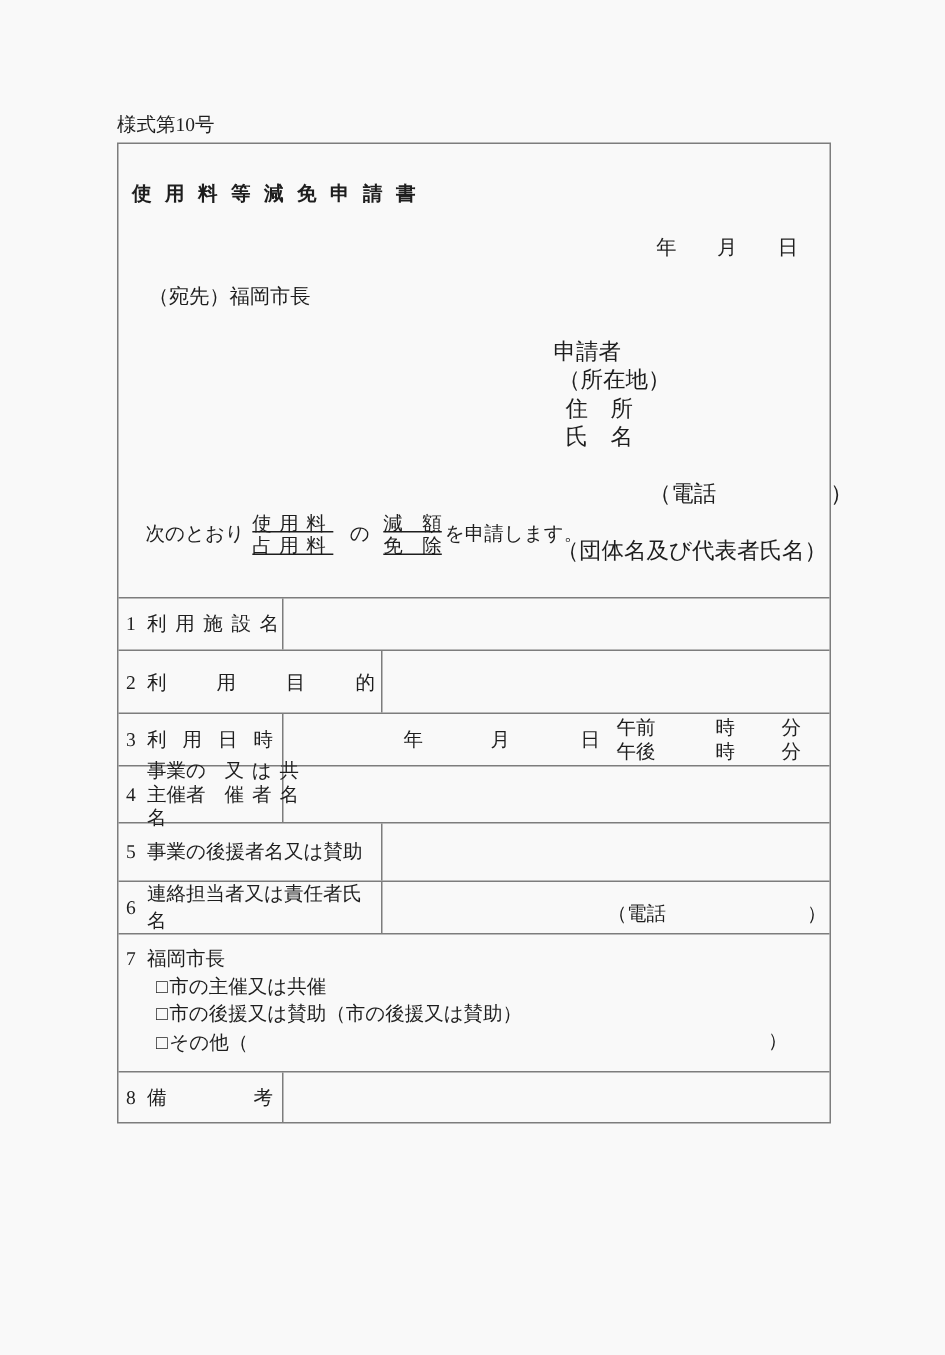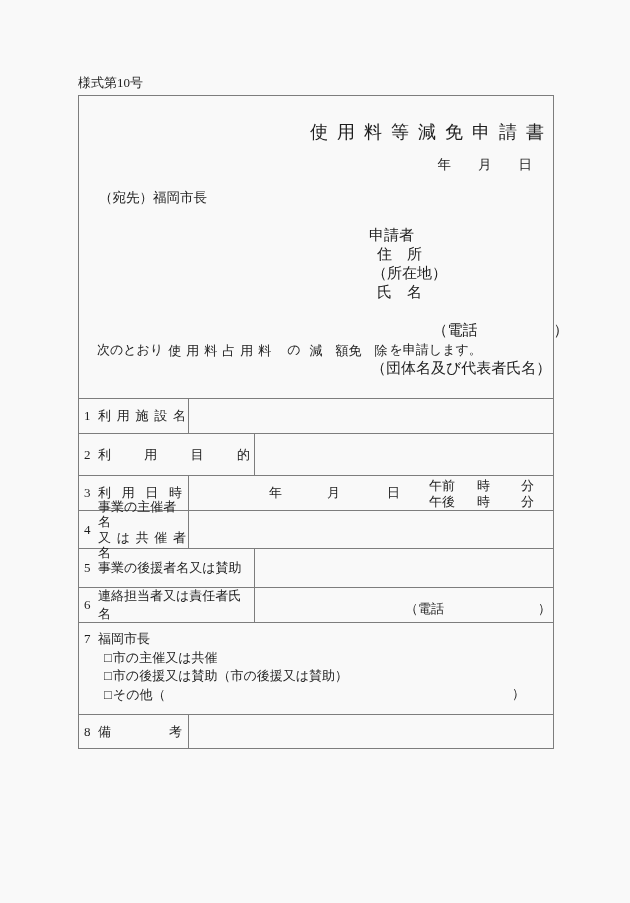--- a/index.html
+++ b/index.html
@@ -15,35 +15,36 @@
   .box{
     position:absolute;left:78px;top:95px;
     width:474px;height:652px;
     border:1px solid #7d7d7d;
     box-sizing:content-box;
   }
   
   .tophead{position:relative;width:100%;height:302px;box-sizing:border-box;}
   .title{
     position:absolute;top:24px;left:0;width:100%;
-    text-align:right;font-size:18px;letter-spacing:9px;padding-left:9px;
+    text-align:left;font-size:13px;letter-spacing:9px;padding-left:9px;
     box-sizing:border-box;
+    font-weight:bold;
   }
   .date-row{position:absolute;top:60px;right:21px;display:flex;gap:27px;font-size:13.5px;}
   .addressee{position:absolute;top:93px;left:20px;font-size:13.5px;}
   .applicant{position:absolute;top:130px;left:288px;font-size:15px;line-height:19px;}
   .ap-line{white-space:pre;}
   .ml2{margin-left:2px;}  .ml10{margin-left:10px;}
   .ml5{margin-left:5px;}  .ml4{margin-left:4px;}  .ml28{margin-left:28px;}
   .phone-close{margin-left:76px;}
   .declaration{
     position:absolute;top:245px;left:18px;
     display:flex;align-items:center;font-size:13px;
   }
-  .stack{display:flex;flex-direction:row;line-height:15px;white-space:pre;}
+  .stack{display:flex;flex-direction:column;line-height:15px;white-space:pre;text-decoration:underline;}
   .stack.ls span{letter-spacing:5px;}
   .dec-prefix{margin-right:5px;}
   .dec-particle{margin-left:11px;margin-right:9px;}
   .dec-suffix{margin-left:2px;}
   
   .trow{
     display:flex;width:100%;
     border-top:1px solid #7d7d7d;
     box-sizing:border-box;
     font-size:13px;
@@ -54,21 +55,21 @@
     display:flex;align-items:center;
     padding-left:5px;box-sizing:border-box;
     border-right:1px solid #7d7d7d;
     flex:0 0 auto;
   }
   .lcell.narrow{width:110px;}
   .lcell.wide{width:176px;}
   .num{display:inline-block;width:14px;flex:0 0 14px;}
   .jl{display:inline-block;text-align-last:justify;text-align:justify;white-space:normal;}
   .w88{width:88px;} .w84{width:84px;} .w152{width:152px;}
-  .two-line{display:flex;flex-direction:column;line-height:15.5px;}
+  .two-line{display:flex;flex-direction:row;line-height:15.5px;}
   .ccell{position:relative;flex:1 1 auto;}
   
   .dt-unit{position:absolute;top:50%;transform:translateY(-50%);}
   .dt-stack{
     position:absolute;top:50%;transform:translateY(-50%);
     display:flex;flex-direction:column;line-height:15.5px;text-align:left;
   }
   
   .phone-cell-open{position:absolute;left:150px;top:12px;}
   .phone-cell-close{position:absolute;left:283px;top:12px;}
@@ -94,22 +95,22 @@
       <div class="date-row">
         <span>年</span>
         <span>月</span>
         <span>日</span>
       </div>
 
       <div class="addressee">（宛先）福岡市長</div>
 
       <div class="applicant">
         <div class="ap-line ml2">申請者</div>
+        <div class="ap-line ml5">（所在地）</div>
         <div class="ap-line ml10">住　所</div>
-        <div class="ap-line ml5">（所在地）</div>
         <div class="ap-line ml10">氏　名</div>
         <div class="ap-line ml28">
           <span>（電話</span><span class="phone-close">）</span>
         </div>
         <div class="ap-line ml4">（団体名及び代表者氏名）</div>
       </div>
 
       <div class="declaration">
         <span class="dec-prefix">次のとおり</span>
         <span class="stack ls">
@@ -145,21 +146,21 @@
 
     <div class="trow h35">
       <div class="lcell narrow">
         <span class="num">3</span>
         <span class="jl w84">利 用 日 時</span>
       </div>
       <div class="ccell">
         <span class="dt-unit" style="left:80px">年</span>
         <span class="dt-unit" style="left:138px">月</span>
         <span class="dt-unit" style="left:198px">日</span>
-        <span class="dt-stack" style="left:240px">
+        <span class="dt-stack" style="left:222px">
           <span>午前</span>
           <span>午後</span>
         </span>
         <span class="dt-stack" style="left:288px">
           <span>時</span>
           <span>時</span>
         </span>
         <span class="dt-stack" style="left:332px">
           <span>分</span>
           <span>分</span>

